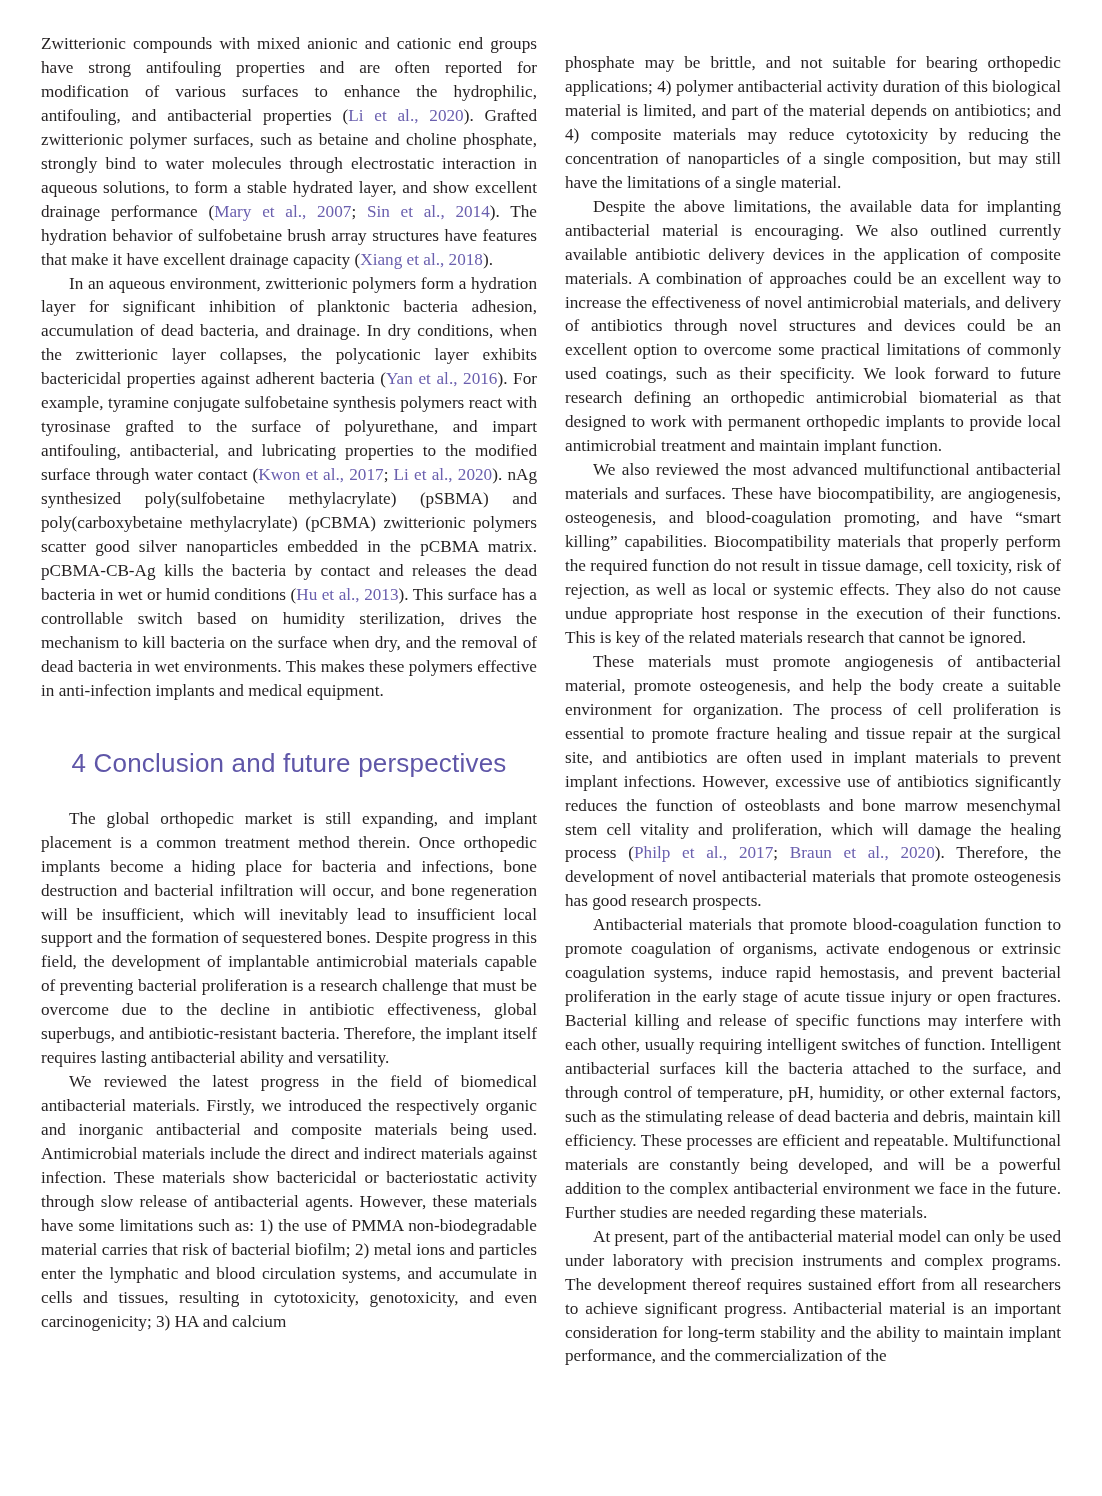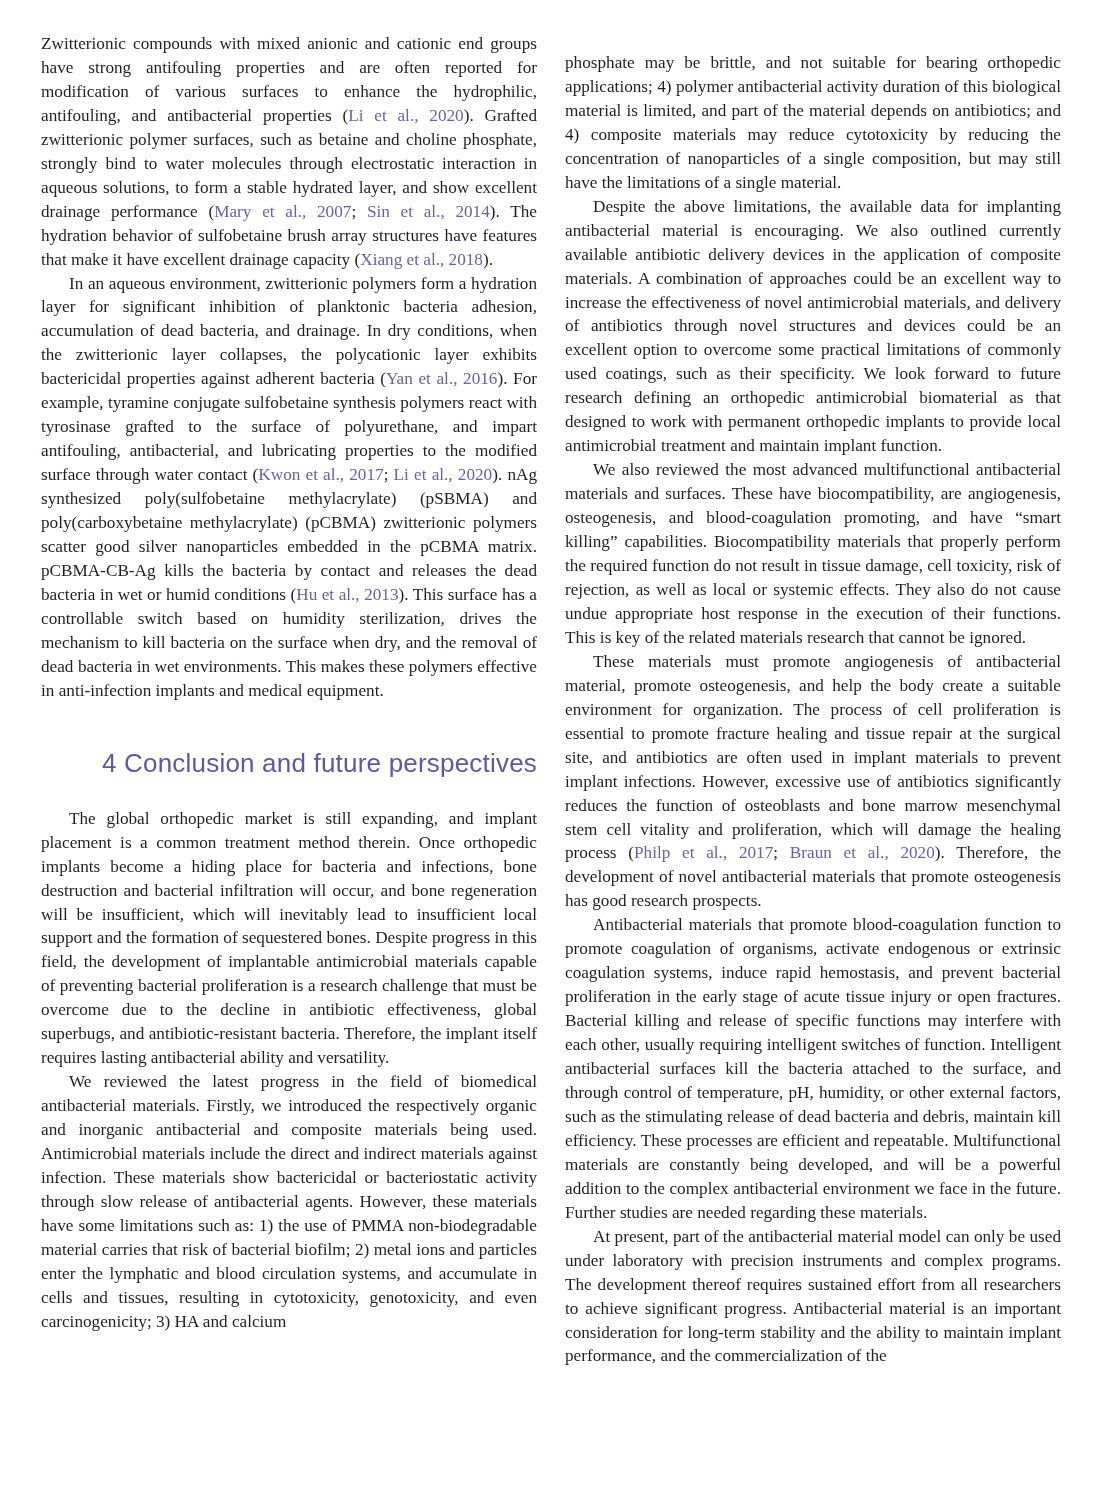--- a/index.html
+++ b/index.html
@@ -12,21 +12,21 @@
     text-align: justify; hyphens: none;
   }
   .col-left { left: 41px; }
   .col-right { left: 565px; margin-top: 19px; }
   .para { margin: 0; }
   .para.indent { text-indent: 28px; }
   .cite { color: #6a5fae; text-decoration: none; cursor: pointer; }
   .section-heading {
     font-family: "Liberation Sans", "DejaVu Sans", sans-serif;
     font-size: 26px; font-weight: normal; color: #5f56a8;
-    margin: 44px 0 28px 0; line-height: 32px; text-align: right;
+    margin: 44px 0 28px 0; line-height: 32px; text-align: center;
     letter-spacing: 0.2px;
   }
 </style>
 </head>
 <body>
 
 <div class="page">
 
   <div class="col col-left">
     <p class="para"><span>Zwitterionic compounds with mixed anionic and cationic end groups have strong antifouling properties and are often reported for modification of various surfaces to enhance the hydrophilic, antifouling, and antibacterial properties (</span><a class="cite">Li et al., 2020</a><span>). Grafted zwitterionic polymer surfaces, such as betaine and choline phosphate, strongly bind to water molecules through electrostatic interaction in aqueous solutions, to form a stable hydrated layer, and show excellent drainage performance (</span><a class="cite">Mary et al., 2007</a><span>; </span><a class="cite">Sin et al., 2014</a><span>). The hydration behavior of sulfobetaine brush array structures have features that make it have excellent drainage capacity (</span><a class="cite">Xiang et al., 2018</a><span>).</span></p>

